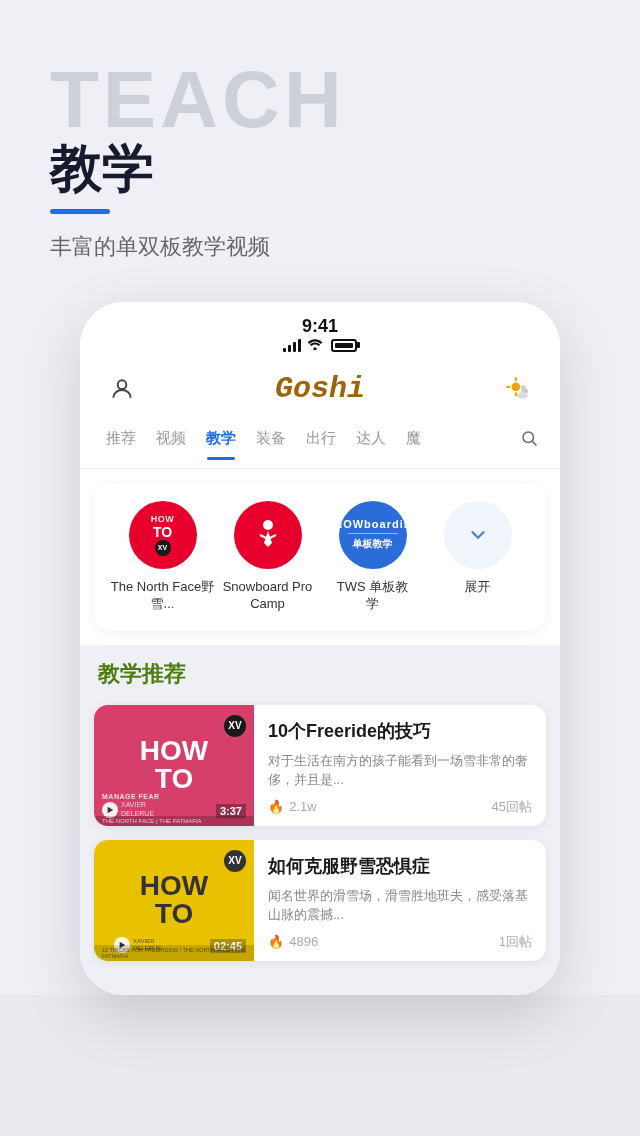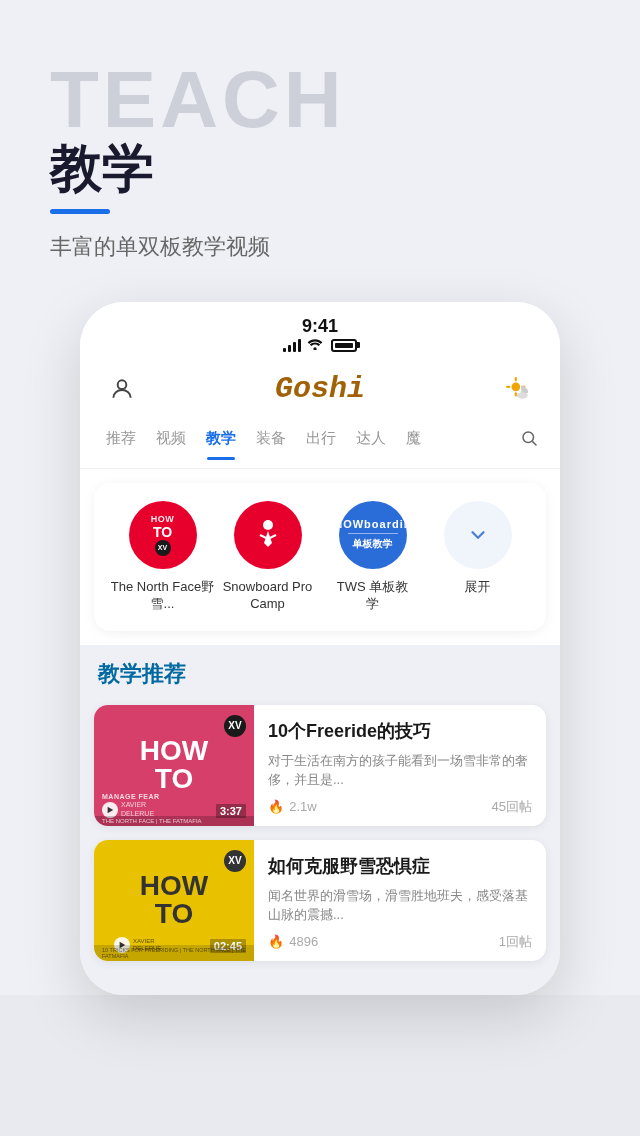--- a/index.html
+++ b/index.html
@@ -322,21 +322,21 @@
       width: 100%;
       height: 100%;
       color: white;
       font-size: 9px;
       font-weight: 700;
     }
 
     .section-title {
       font-size: 22px;
       font-weight: 700;
-      color: #0369a1;
+      color: #4d7c0f;
       margin-bottom: 16px;
       padding: 0 4px;
     }
 
     .video-card {
       display: flex;
       background: #fff;
       border-radius: 14px;
       overflow: hidden;
       margin-bottom: 14px;

